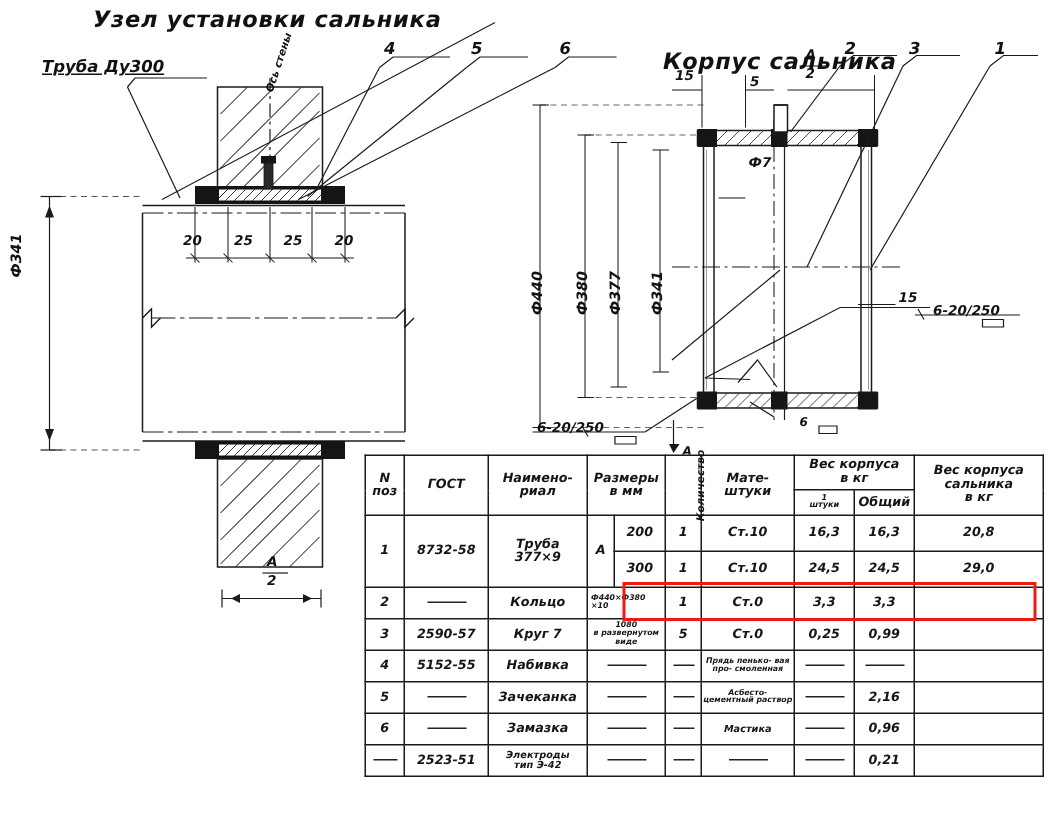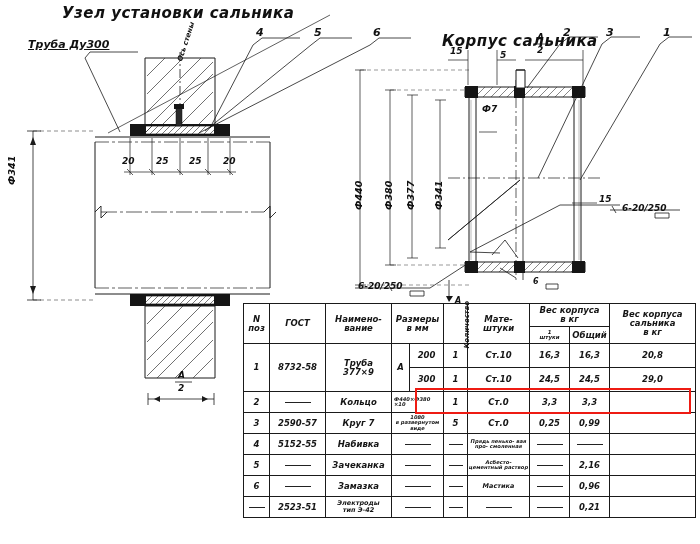--- a/index.html
+++ b/index.html
@@ -339,21 +339,21 @@
 
   <div class="lbl hand dim" style="left:353px;top:210px;font-size:9.5px;
        transform:rotate(-90deg);transform-origin:0 0;">Ф440</div>
   <div class="lbl hand dim" style="left:383px;top:210px;font-size:9.5px;
        transform:rotate(-90deg);transform-origin:0 0;">Ф380</div>
   <div class="lbl hand dim" style="left:405px;top:210px;font-size:9.5px;
        transform:rotate(-90deg);transform-origin:0 0;">Ф377</div>
   <div class="lbl hand dim" style="left:433px;top:210px;font-size:9.5px;
        transform:rotate(-90deg);transform-origin:0 0;">Ф341</div>
 
-  <div class="lbl hand dim" style="left:482px;top:104px;">Ф7</div>
+  <div class="lbl hand dim" style="left:499px;top:104px;">Ф7</div>
   <div class="lbl hand dim" style="left:599px;top:194px;">15</div>
 
   <div class="lbl hand dim" style="left:622px;top:203px;">6-20/250</div>
   <div class="lbl hand dim" style="left:358px;top:281px;">6-20/250</div>
   <div class="lbl hand dim" style="left:533px;top:277px;font-size:8px;">6</div>
   <div class="lbl hand dim" style="left:455px;top:296px;font-size:8px;">А</div>
 
   <table class="spec">
     <colgroup>
       <col style="width:26px">
@@ -369,21 +369,21 @@
     </colgroup>
     <tbody>
       <tr class="hrow1">
         <td rowspan="2">
           <span>N</span><br>
           <span>поз</span>
         </td>
         <td rowspan="2">ГОСТ</td>
         <td rowspan="2">
           <span>Наимено-</span><br>
-          <span>вание</span>
+          <span>риал</span>
         </td>
         <td rowspan="2" colspan="2">
           <span>Размеры</span><br>
           <span>в мм</span>
         </td>
         <td rowspan="2">
           <span style="display:inline-block;transform:rotate(-90deg);font-size:7px;">Количество</span>
         </td>
         <td rowspan="2">
           <span>Мате-</span><br>

